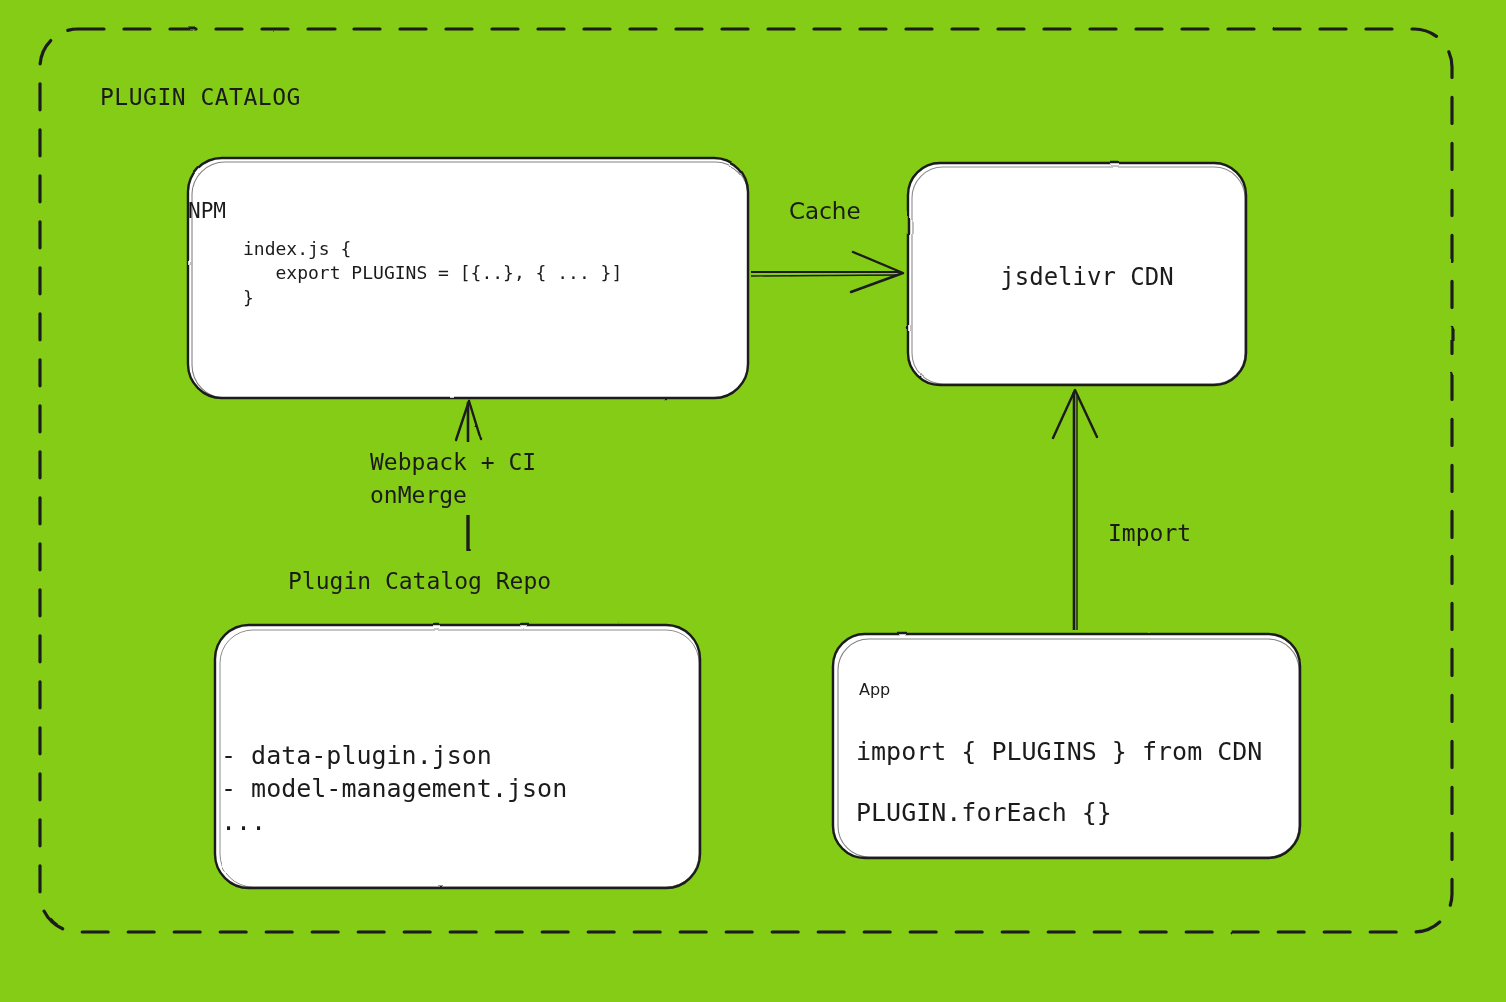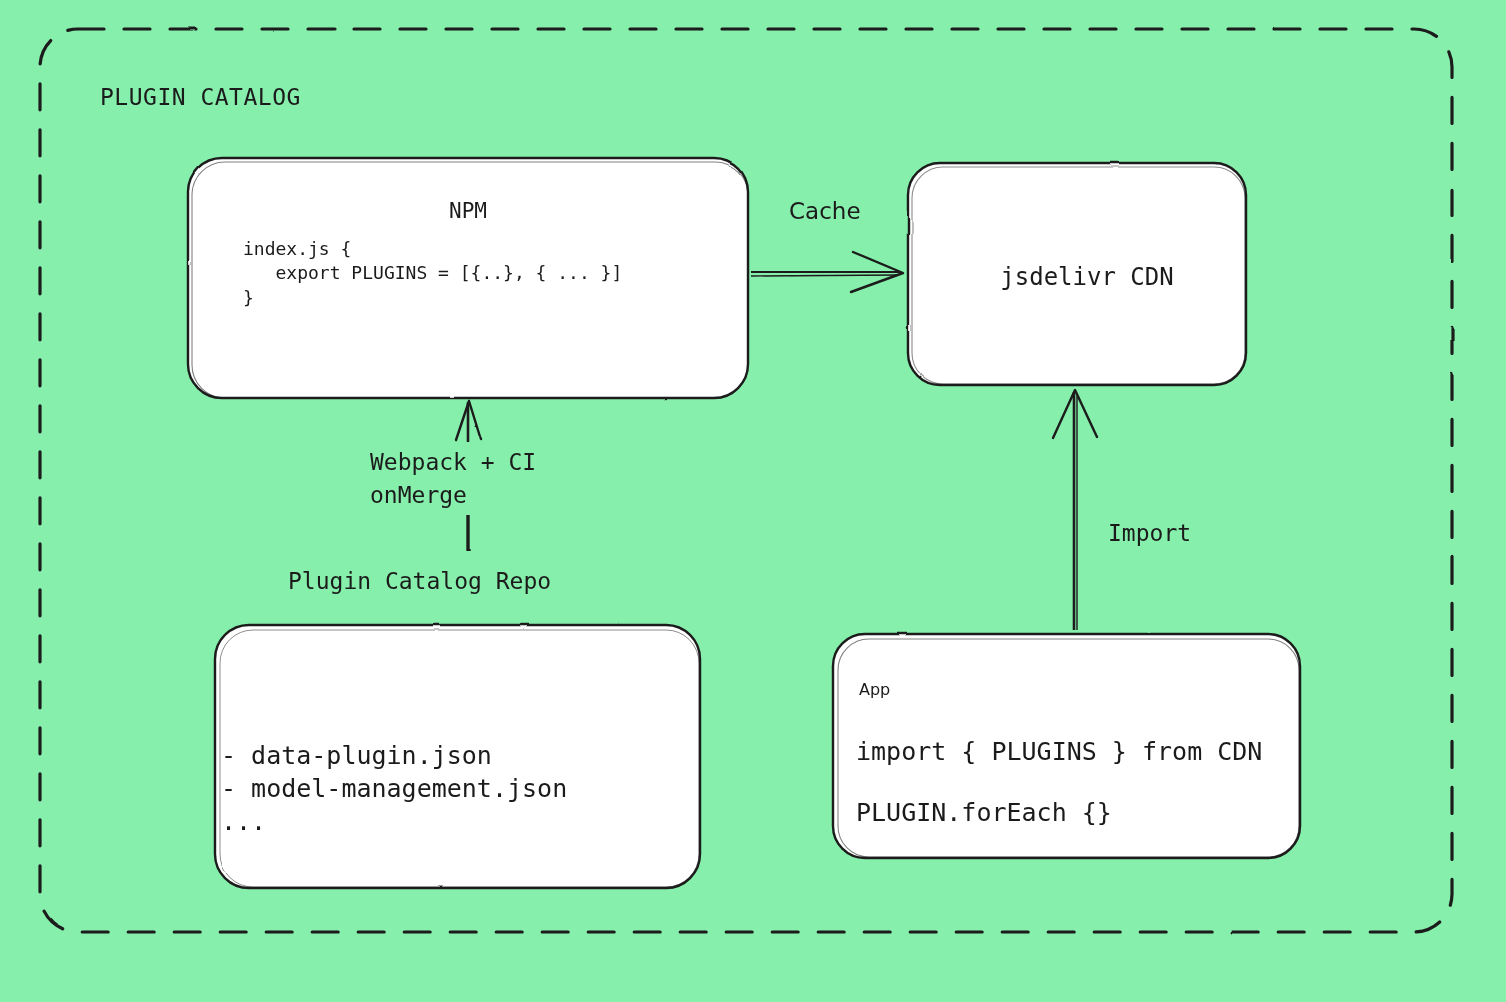--- a/index.html
+++ b/index.html
@@ -4,21 +4,21 @@
 <style>
   html, body {
     margin: 0;
     padding: 0;
     background: #ffffff;
   }
   #canvas {
     position: relative;
     width: 1506px;
     height: 1002px;
-    background: #86efac;
+    background: #84cc16;
     font-family: "DejaVu Sans Mono", monospace;
     color: #1b1b1b;
     overflow: hidden;
   }
   .svg-layer {
     position: absolute;
     top: 0;
     left: 0;
     width: 1506px;
     height: 1002px;
@@ -36,21 +36,20 @@
   .group-title {
     left: 100px;
     top: 82px;
     font-size: 23px;
     letter-spacing: 0.5px;
   }
   .npm-title {
     left: 188px;
     top: 197px;
     width: 560px;
-    text-align: center;
     font-size: 21px;
   }
   .npm-code {
     left: 220px;
     top: 237px;
     font-size: 18px;
     line-height: 1.36;
     margin-left: 23px;
   }
   .cdn-title {

